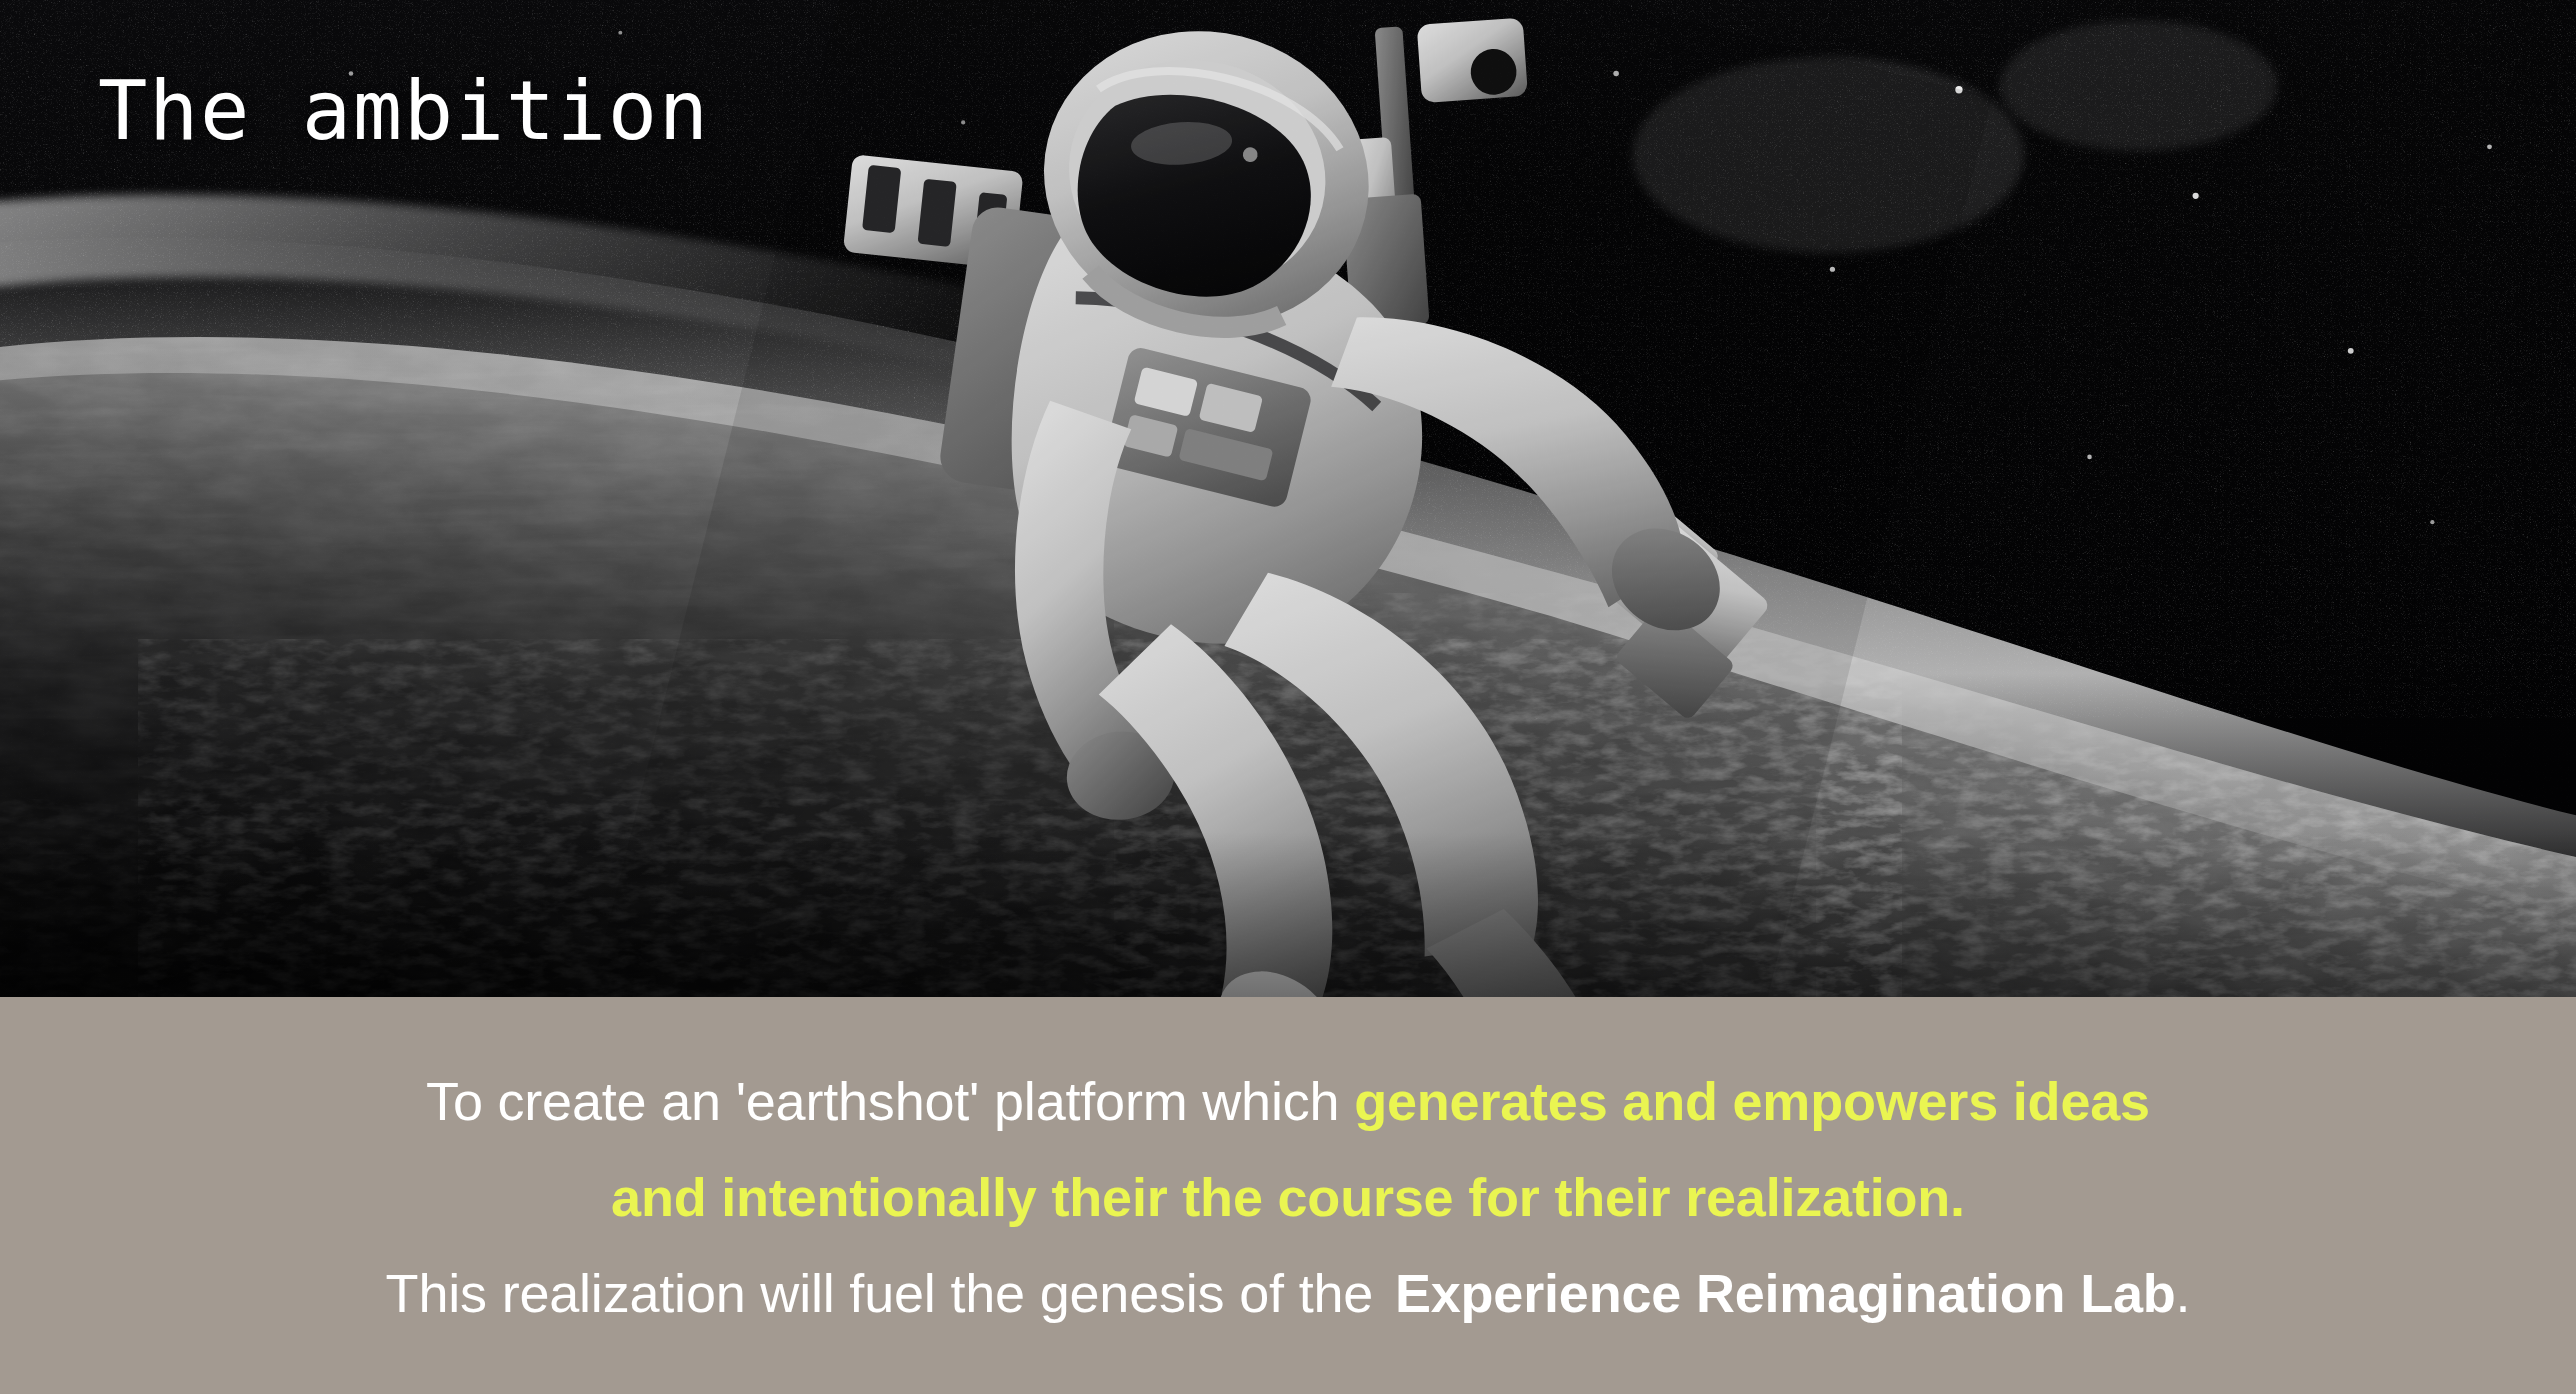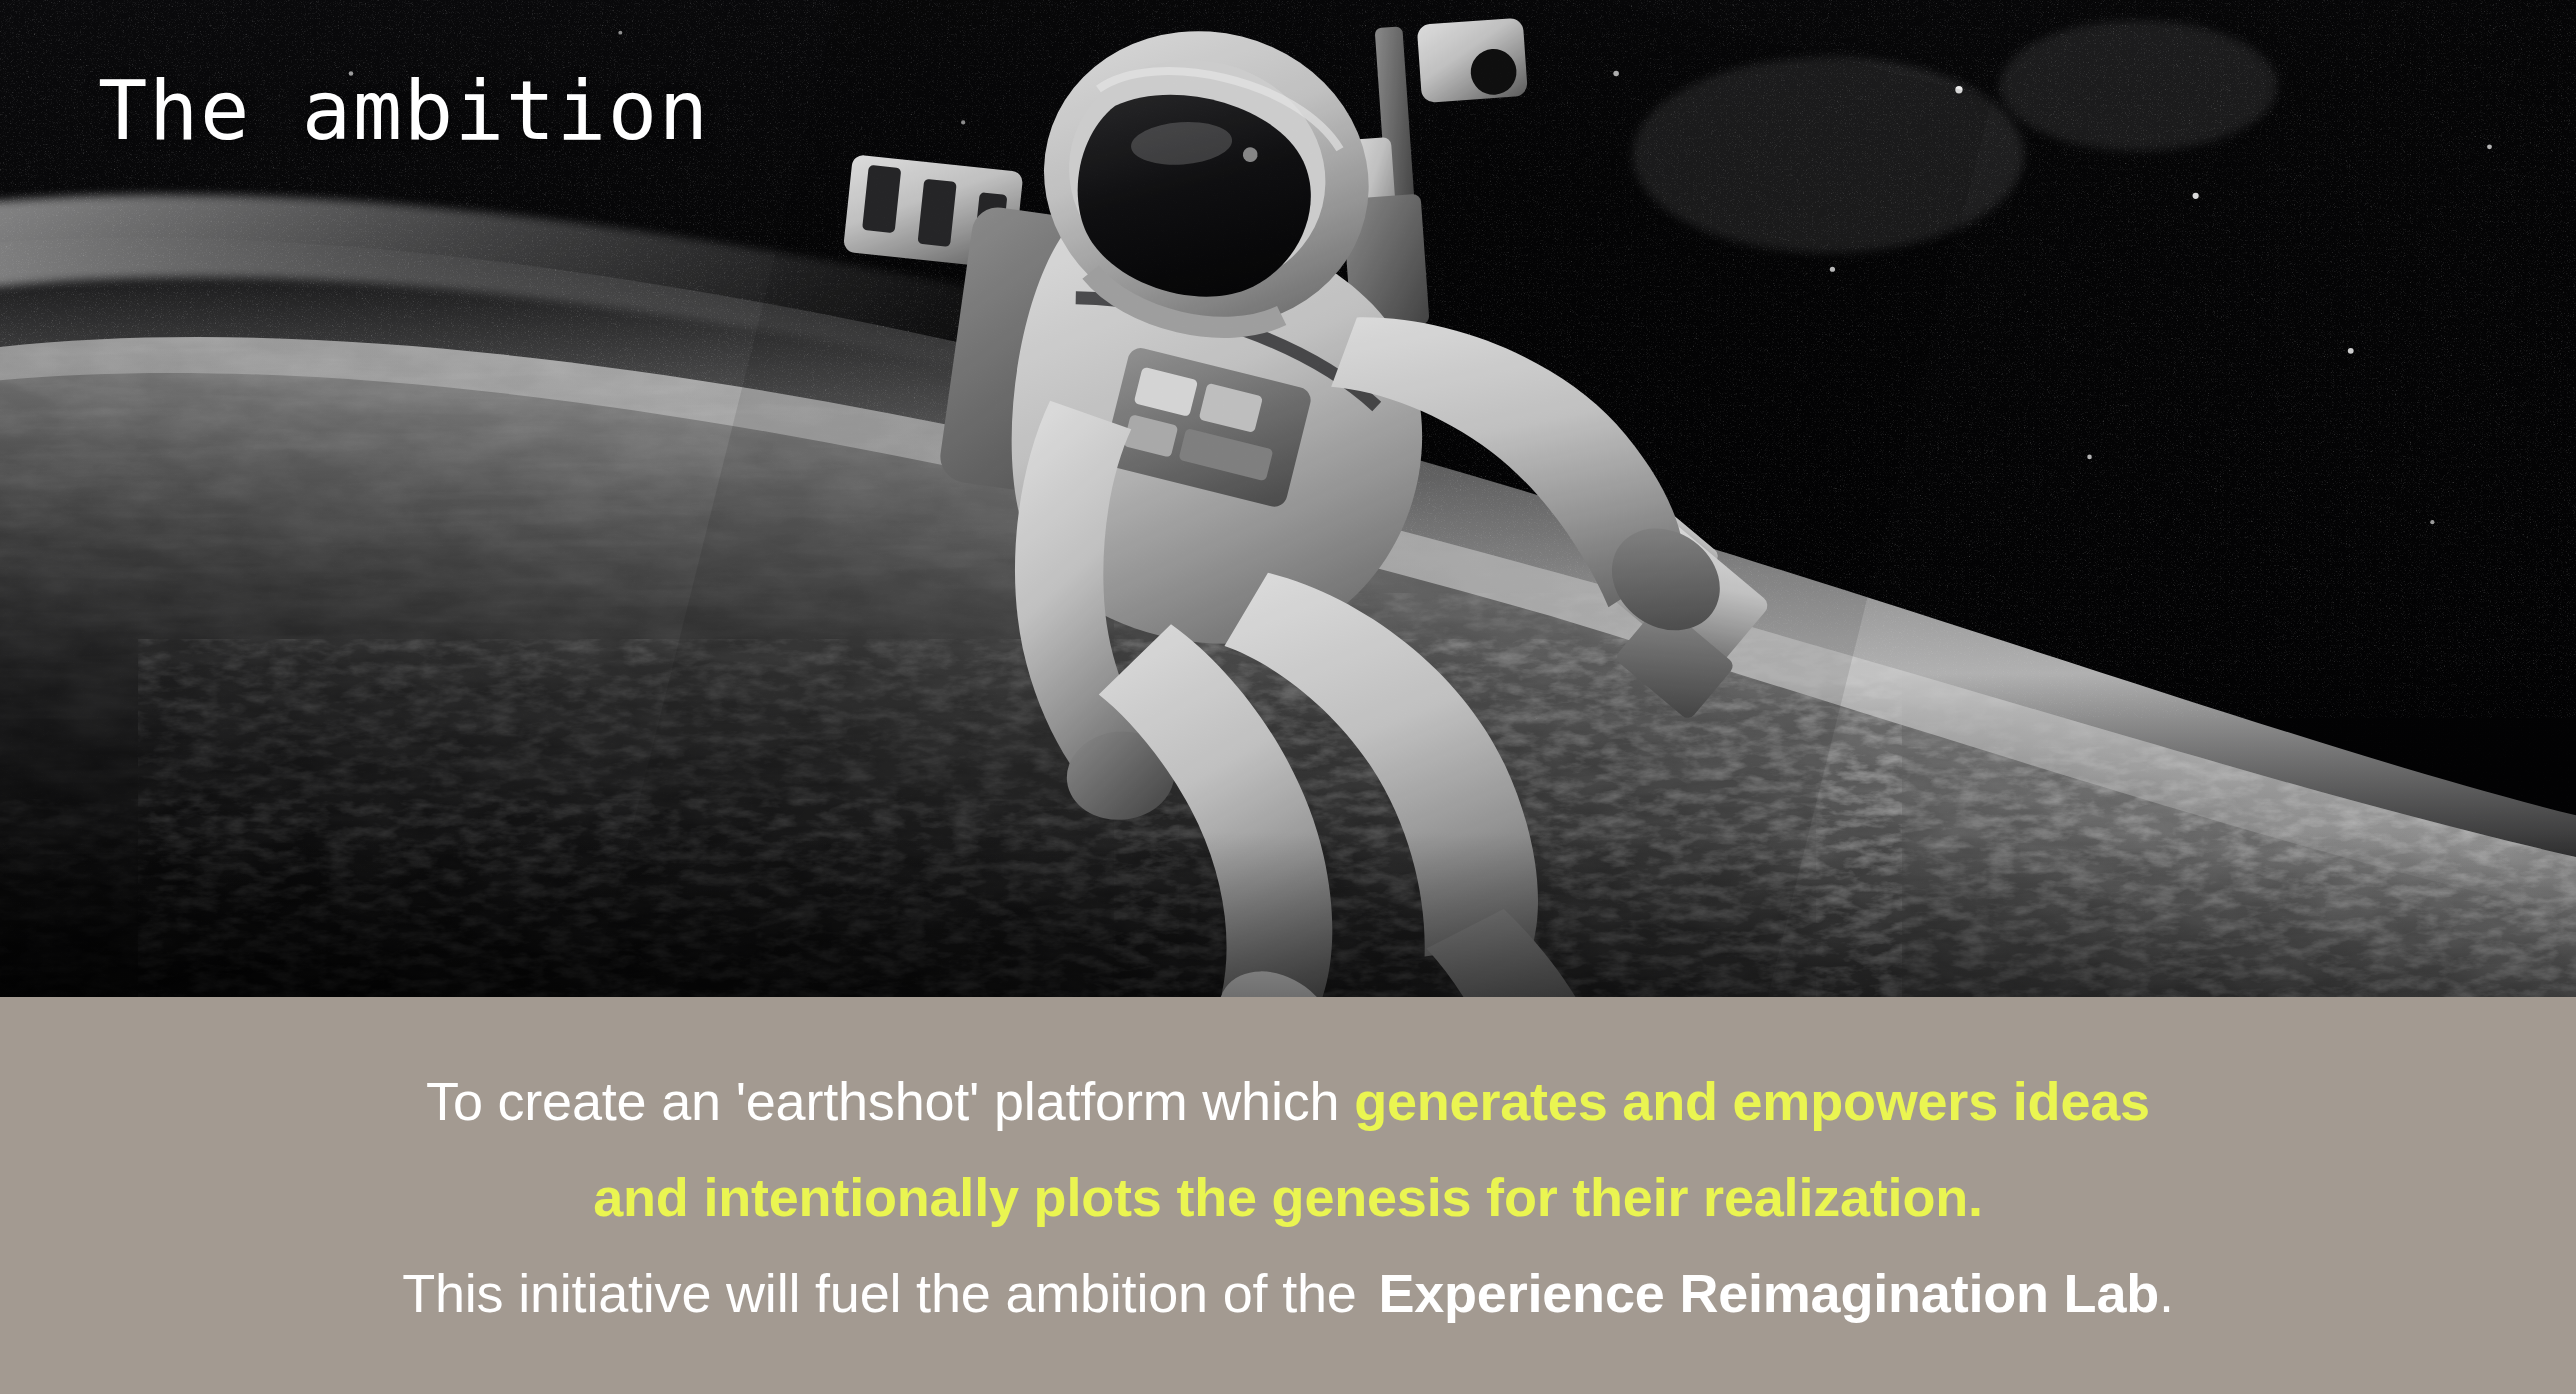--- a/index.html
+++ b/index.html
@@ -322,23 +322,23 @@
     <div id="hero-title">The ambition</div>
   </div>
 
   <div id="caption-panel">
 
     <div class="cap-line">
       <span>To create an 'earthshot' platform which </span><span class="hl">generates and empowers ideas</span>
     </div>
 
     <div class="cap-line">
-      <span class="hl">and intentionally plots the genesis for their realization.</span>
+      <span class="hl">and intentionally their the course for their realization.</span>
     </div>
 
     <div class="cap-line">
-      <span>This initiative will fuel the ambition of the </span><span class="strong">Experience Reimagination Lab</span><span>.</span>
+      <span>This realization will fuel the genesis of the </span><span class="strong">Experience Reimagination Lab</span><span>.</span>
     </div>
 
   </div>
 
 </div>
 
 
 </body></html>

